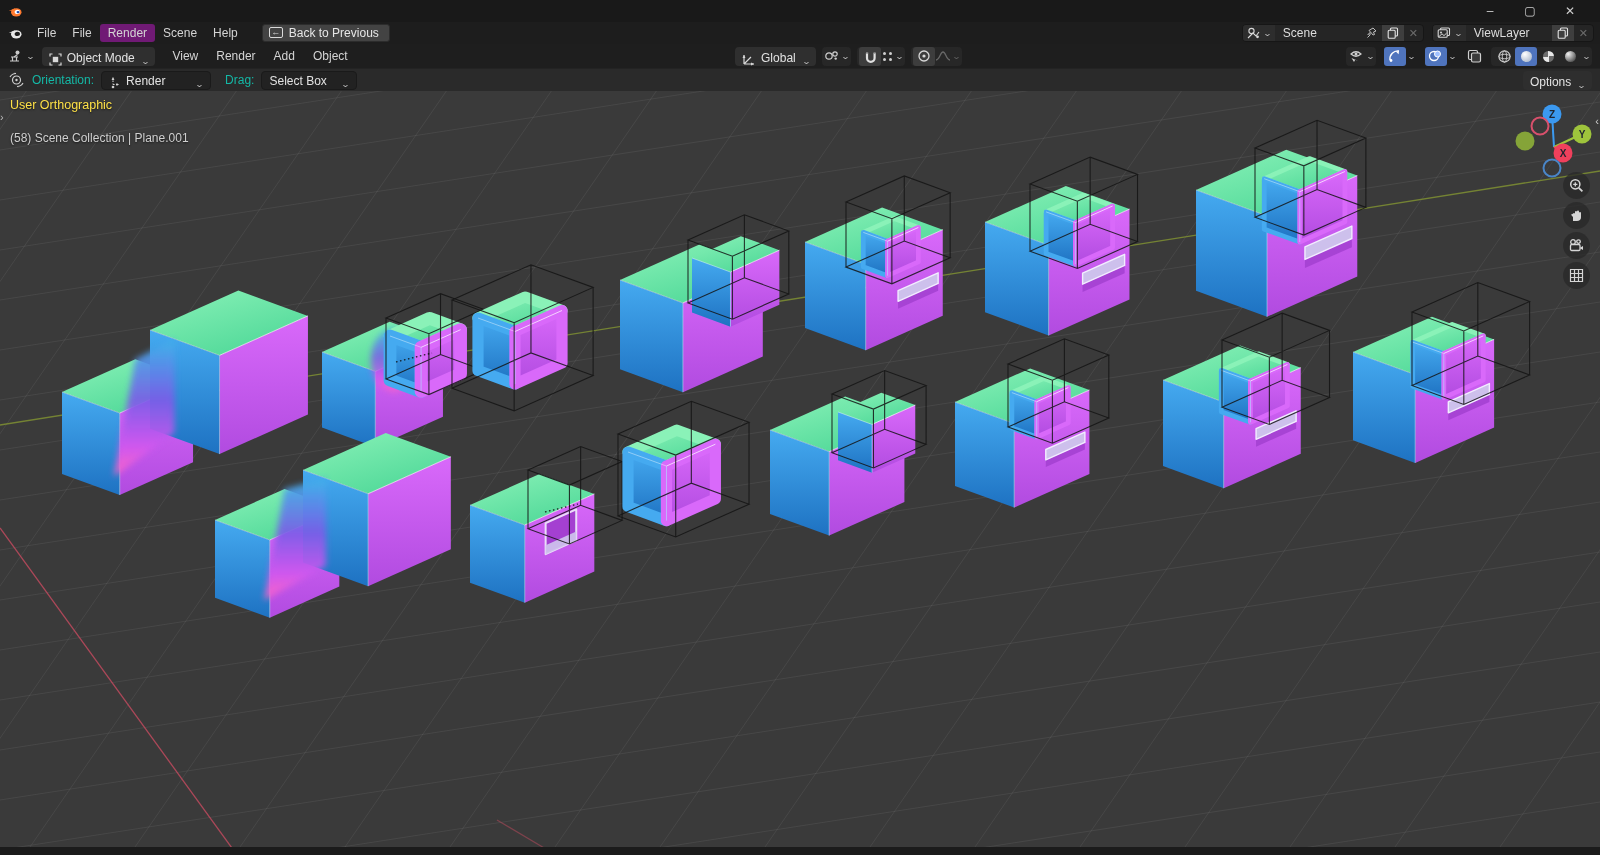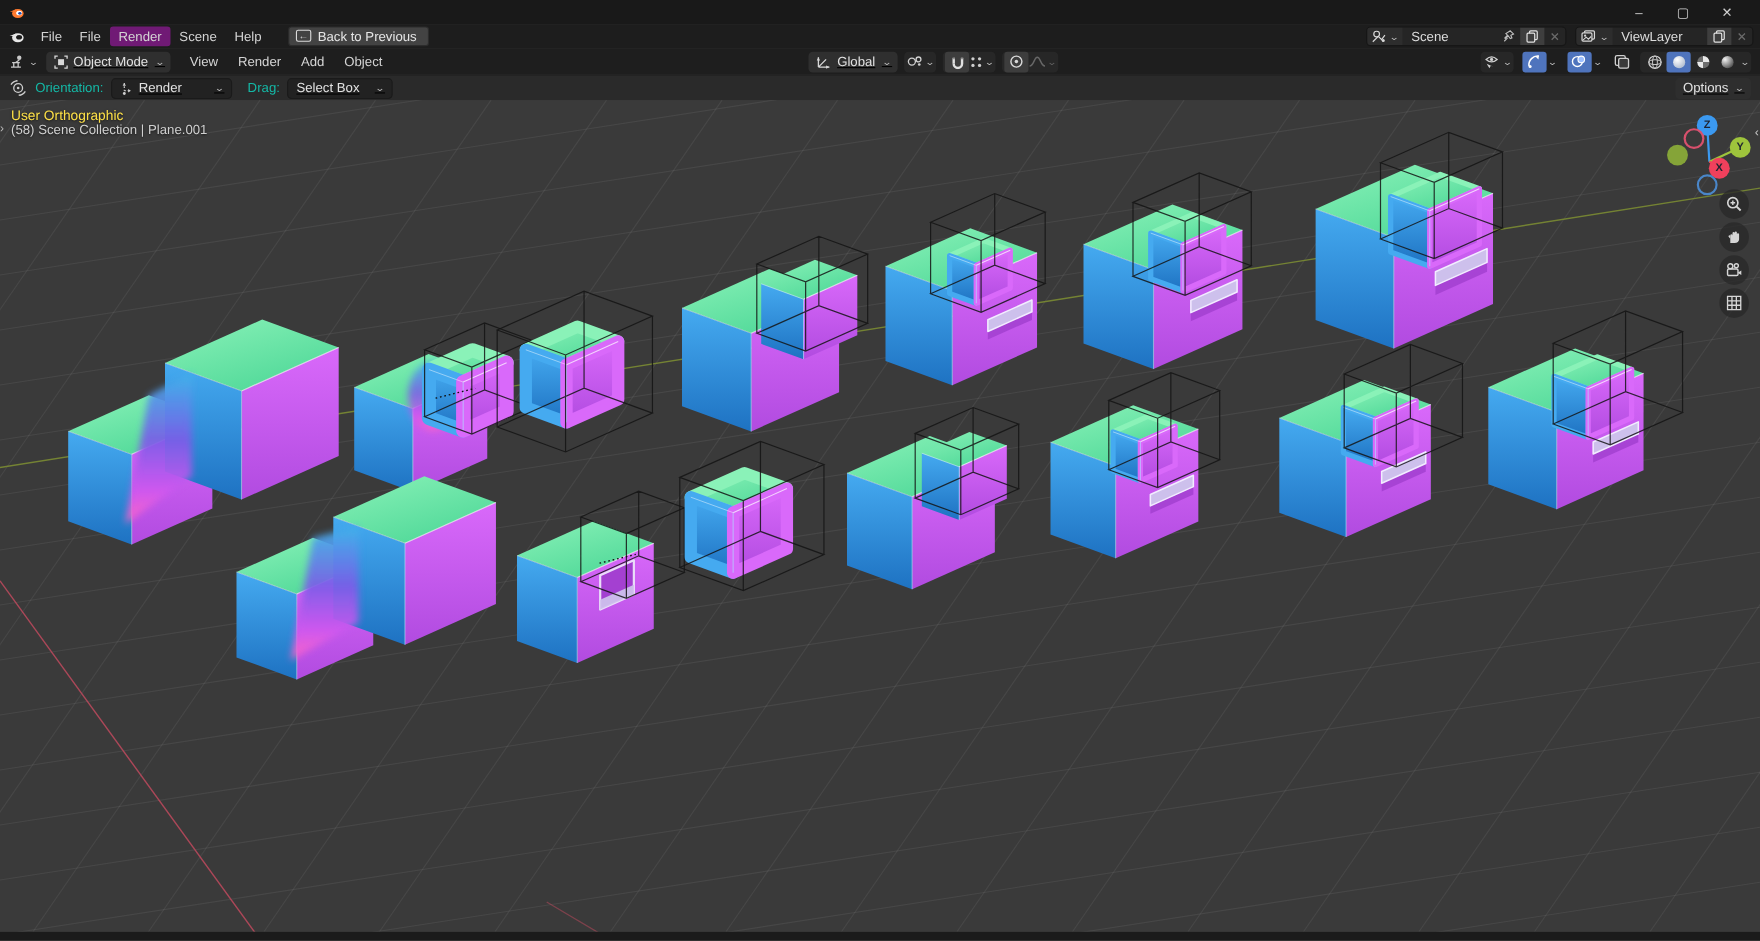--- a/index.html
+++ b/index.html
@@ -27,39 +27,39 @@
   .sel-iconseg { display:flex; align-items:center; padding:0 4px; gap:2px; background:#2d2d2d; height:100%; }
   .sel-text { color:#dddddd; font-size:12px; padding:0 22px 1px 8px; min-width:86px; }
   .seg { display:flex; align-items:center; padding:0 5px; height:100%; }
   .seg.light { background:#3e3e3e; }
   .dim { opacity:.38; }
   .chev { color:#bbbbbb; font-size:8px; transform:scaleX(1.4); display:inline-block; margin-left:2px; }
 
   
   .vheader { height:24px; background:#1e1e1e; display:flex; align-items:center; padding:0 8px; flex:0 0 auto; }
   .vh-group { display:flex; align-items:center; }
-  .pill { display:flex; align-items:center; background:#2f2f2f; border-radius:4px; height:19px; padding:0 7px; gap:5px;text-decoration:underline; }
+  .pill { display:flex; align-items:flex-end; background:#2f2f2f; border-radius:4px; height:19px; padding:0 7px; gap:5px; }
   .pill .lbl { color:#e2e2e2; font-size:12px; padding-bottom:1px; }
   .vh-menu { color:#d4d4d4; font-size:12px; padding:2px 9px; }
   .spacer { flex:1 1 auto; }
   .icobtn { display:flex; align-items:center; justify-content:center; height:19px; min-width:22px; border-radius:3px; }
   .icobtn.pressed { background:#3d3d3d; }
   .icobtn.blue { background:#4f74bd; }
   .iconpair { display:flex; align-items:center; background:#272727; border-radius:4px; margin-left:6px; height:19px; padding:0 2px; }
 
   
   .tsettings { height:23px; background:#2a2a2a; display:flex; align-items:center; padding:0 8px; flex:0 0 auto; border-top:1px solid #232323; }
   .ts-label { color:#14b8a6; font-size:12px; margin:0 7px; }
   .pill.dark { background:#222222; border:1px solid #1a1a1a; }
 
   
   .viewport { position:relative; flex:1 1 auto; background:#3a3a3a; overflow:hidden; }
   .viewport svg.scene { position:absolute; inset:0; }
   .vp-label { position:absolute; left:10px; top:7px; color:#fde047; font-size:12.5px; text-shadow:0 1px 2px rgba(0,0,0,.6); }
-  .vp-context { position:absolute; left:10px; top:20px; color:#d0d0d0; font-size:12px; text-shadow:0 1px 2px rgba(0,0,0,.6);text-align:right; }
+  .vp-context { position:absolute; left:10px; top:40px; color:#d0d0d0; font-size:12px; text-shadow:0 1px 2px rgba(0,0,0,.6);text-align:right; }
   .tbar-arrow { position:absolute; left:0px; top:20px; color:#bbbbbb; font-size:11px; }
   .side-arrow { position:absolute; right:1px; top:24px; color:#cccccc; font-size:11px; }
 
   .gizmo { position:absolute; left:1513px; top:9px; width:84px; height:84px; }
   .gz-ball { position:absolute; width:19px; height:19px; border-radius:50%; display:flex; align-items:center;
     justify-content:center; font-size:10px; font-weight:bold; color:#1f2430; transform:translate(-50%,-50%); }
   .gz-ball.hollow { background:rgba(60,60,60,.25); }
 
   .navcol { position:absolute; left:1563px; top:81px; display:flex; flex-direction:column; gap:2px; }
   .nav-btn { width:27px; height:27px; border-radius:50%; background:rgba(41,41,41,.78); display:flex;

